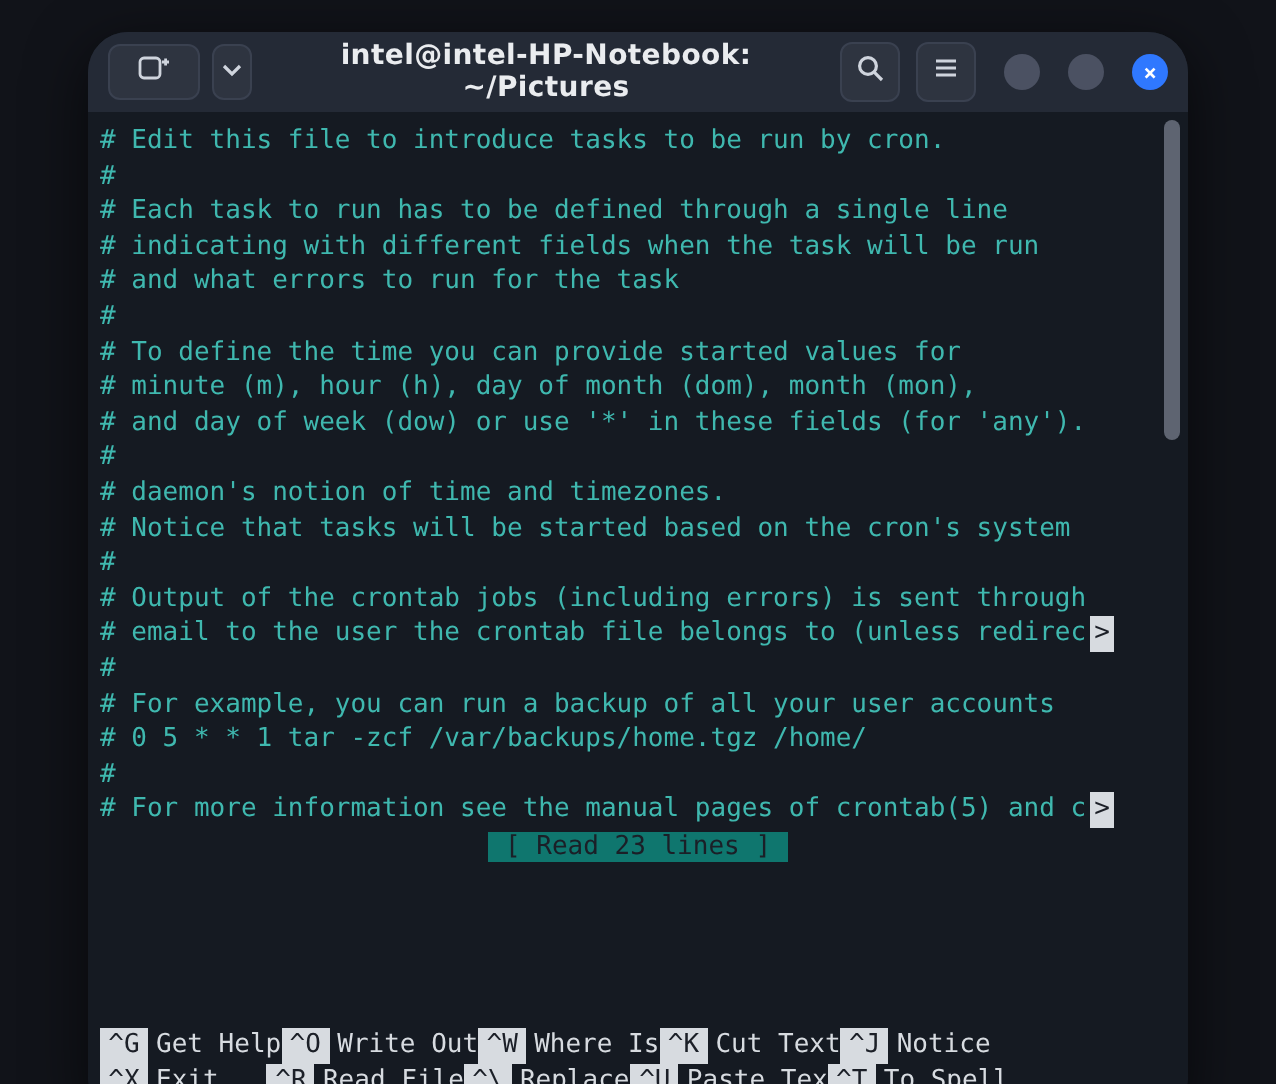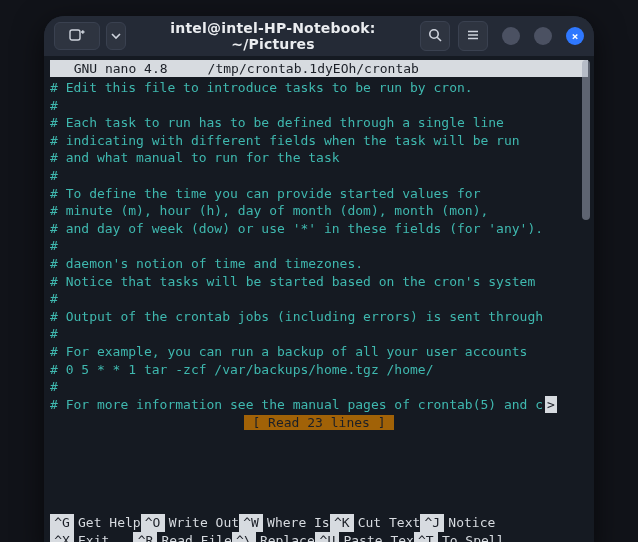--- a/index.html
+++ b/index.html
@@ -19,21 +19,21 @@
   .wc.close{background:#2f78ff;display:flex;align-items:center;justify-content:center;color:#fff;font-size:11px;font-weight:bold}
   
   .term{position:absolute;top:40px;left:0;right:0;bottom:0;background:#151a22;padding:4px 6px 4px 6px;overflow:hidden}
   .scrollbar{position:absolute;top:44px;right:4px;width:8px;height:160px;background:#9aa3b2;border-radius:4px;opacity:.55}
   .nano-header{background:#d7dbe0;color:#1b1f27;padding:1px 2px;display:flex;white-space:pre}
   .nano-header .app{padding-left:6px;padding-right:40px}
   .file-lines{margin-top:2px}
   .line{white-space:pre;line-height:17.6px;color:#3fb8af}
   .more{display:inline-block;background:#d7dbe0;color:#1b1f27;padding:0 2px;margin-left:2px}
   .status-wrap{text-align:center;margin-top:2px;color:#3fb8af}
-  .status{display:inline-block;background:#a16207;color:#1b1f27;padding:0 8px}
+  .status{display:inline-block;background:#0f766e;color:#1b1f27;padding:0 8px}
   
   .shortcuts{position:absolute;left:6px;right:6px;bottom:8px}
   .shortcuts .row{display:grid;grid-template-columns:repeat(6,1fr);line-height:18px;color:#d7dbe0;font-size:13px}
   .sc{white-space:pre;display:flex;align-items:center}
   .key{display:inline-block;background:#d7dbe0;color:#1b1f27;padding:0 2px;margin-right:4px;min-width:20px;text-align:center}
   .lbl{color:#d7dbe0}
 </style>
 </head>
 <body>
 
@@ -80,40 +80,37 @@
       <span class="wc min"></span>
       <span class="wc max"></span>
       <span class="wc close">
         <span>×</span>
       </span>
     </div>
   </div>
 
   <div class="term">
 
-    <div class="nano-header">
-      <span class="app">  GNU nano 4.8</span>
-      <span>/tmp/crontab.1dyEOh/crontab</span>
-    </div>
 
     <div class="file-lines" id="file-lines">
         <div class="line"># Edit this file to introduce tasks to be run by cron.</div>
         <div class="line">#</div>
         <div class="line"># Each task to run has to be defined through a single line</div>
         <div class="line"># indicating with different fields when the task will be run</div>
-        <div class="line"># and what manual to run for the task</div>
+        <div class="line"># and what errors to run for the task</div>
         <div class="line">#</div>
         <div class="line"># To define the time you can provide started values for</div>
         <div class="line"># minute (m), hour (h), day of month (dom), month (mon),</div>
         <div class="line"># and day of week (dow) or use '*' in these fields (for 'any').</div>
         <div class="line">#</div>
         <div class="line"># daemon's notion of time and timezones.</div>
         <div class="line"># Notice that tasks will be started based on the cron's system</div>
         <div class="line">#</div>
         <div class="line"># Output of the crontab jobs (including errors) is sent through</div>
+        <div class="line"># email to the user the crontab file belongs to (unless redirec<span class="more">&gt;</span></div>
         <div class="line">#</div>
         <div class="line"># For example, you can run a backup of all your user accounts</div>
         <div class="line"># 0 5 * * 1 tar -zcf /var/backups/home.tgz /home/</div>
         <div class="line">#</div>
         <div class="line"># For more information see the manual pages of crontab(5) and c<span class="more">&gt;</span></div>
       </div>
 
     <div class="status-wrap">
       <span class="status">[ Read 23 lines ]</span>
     </div>

